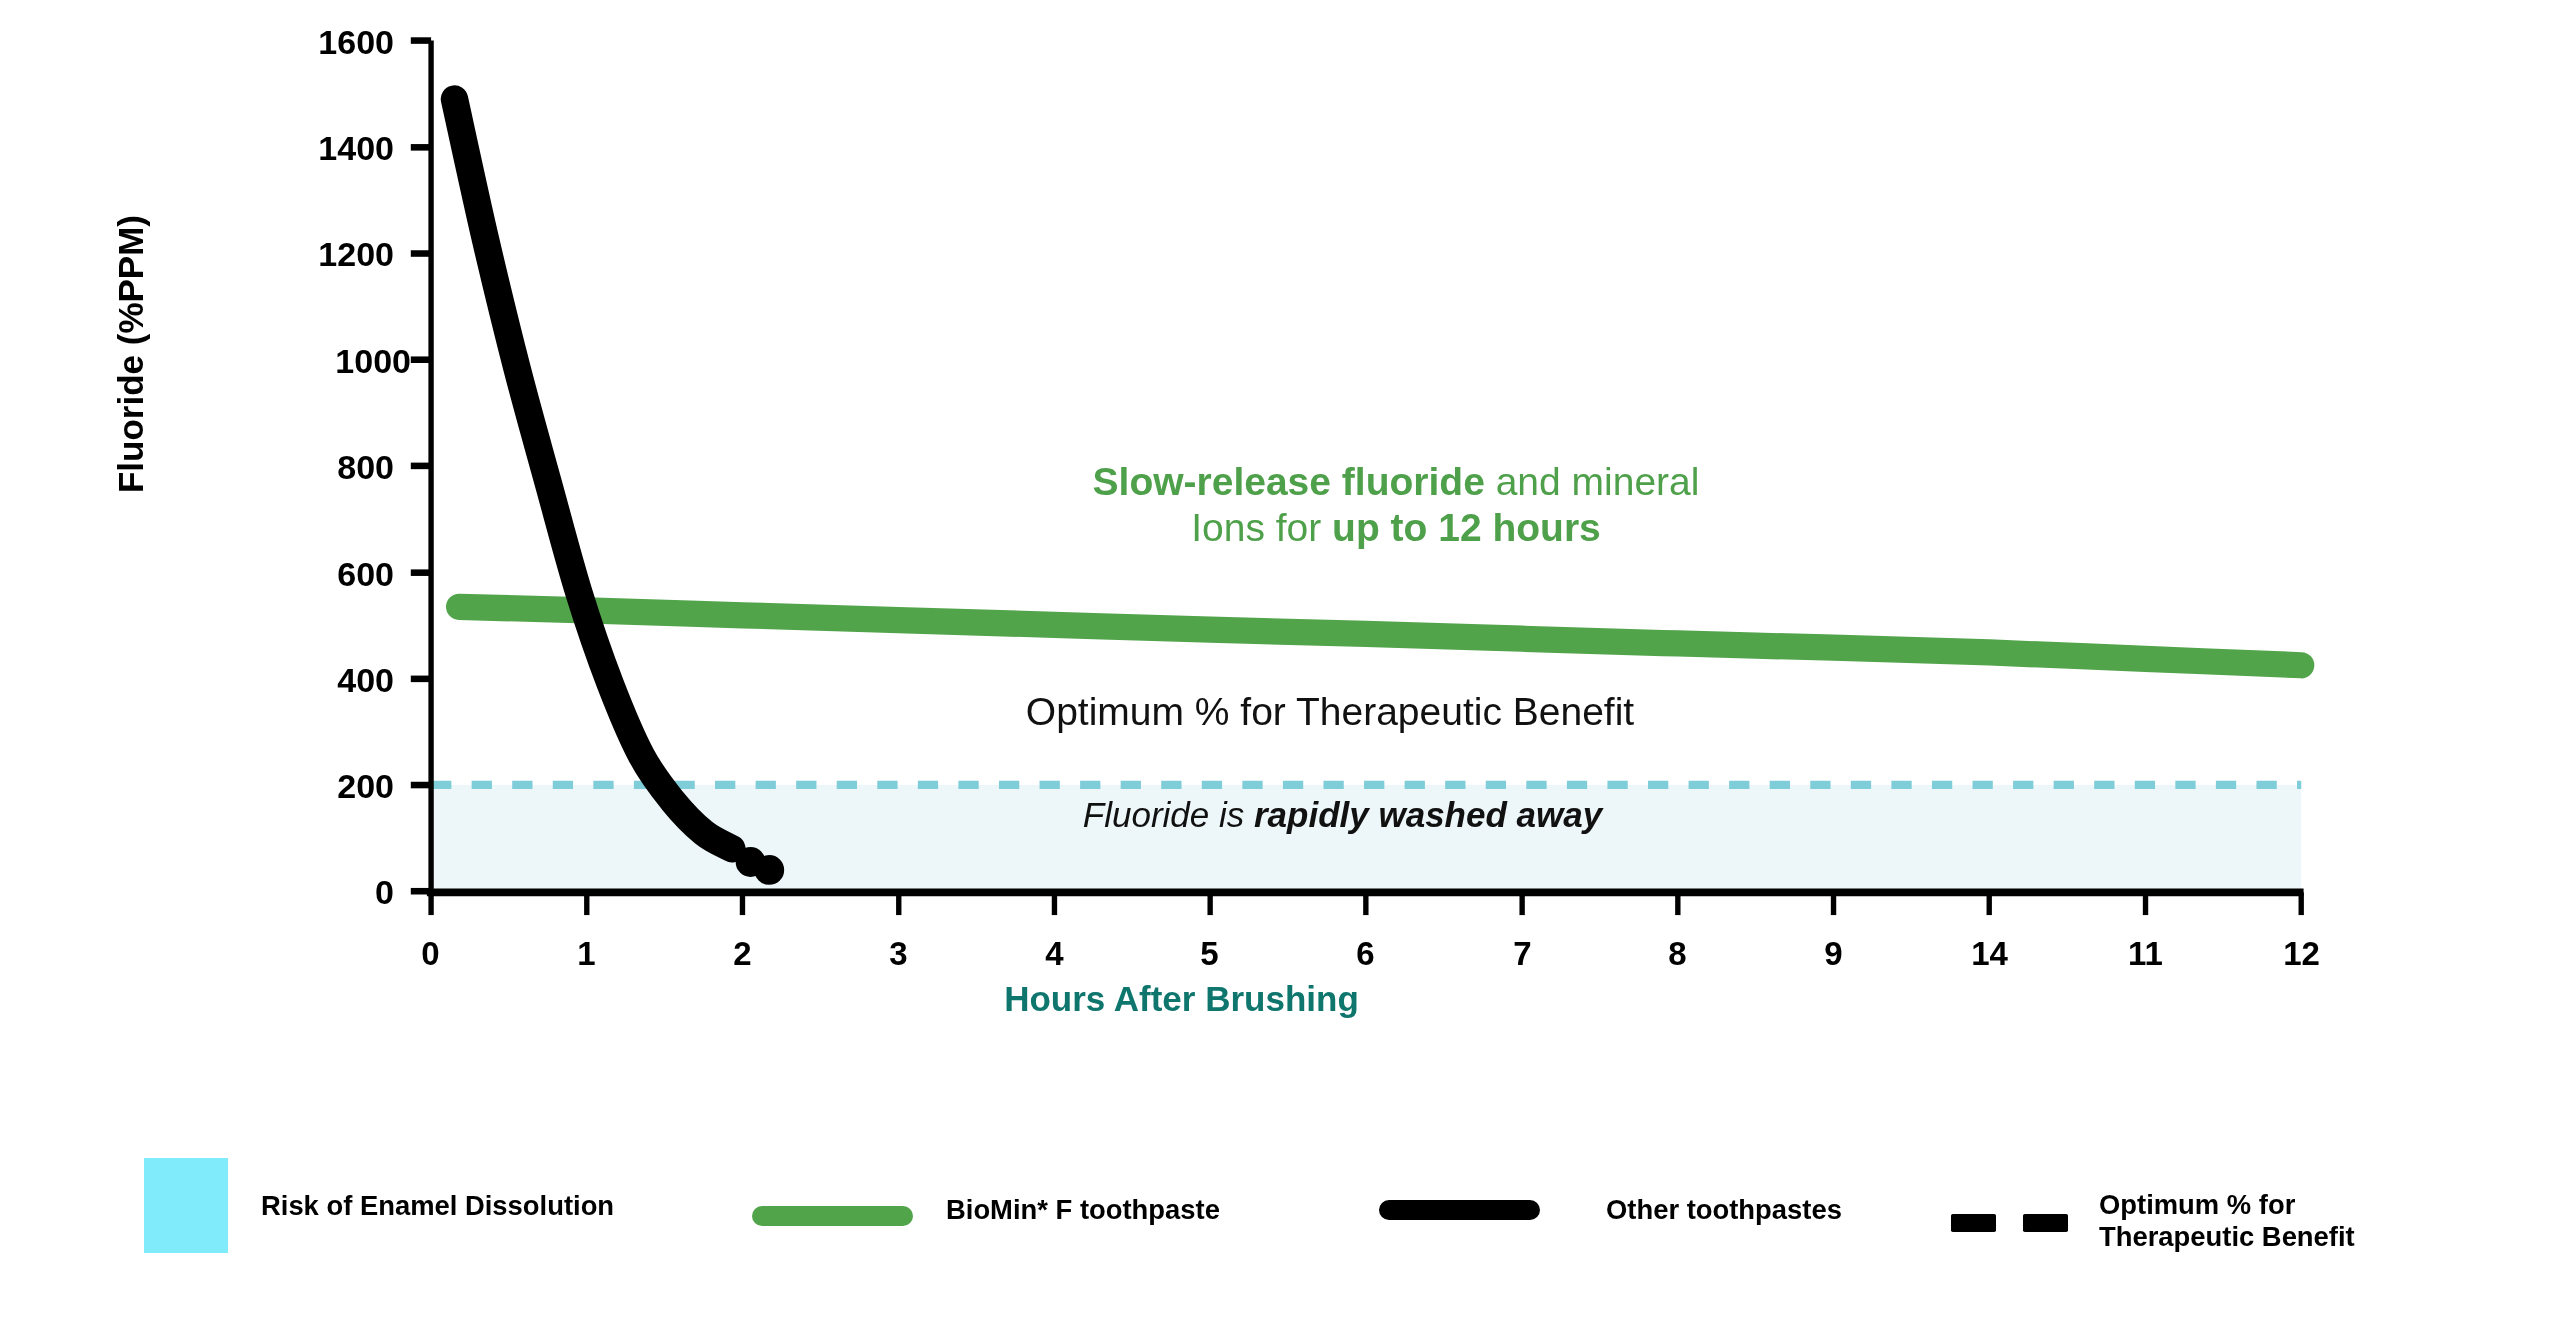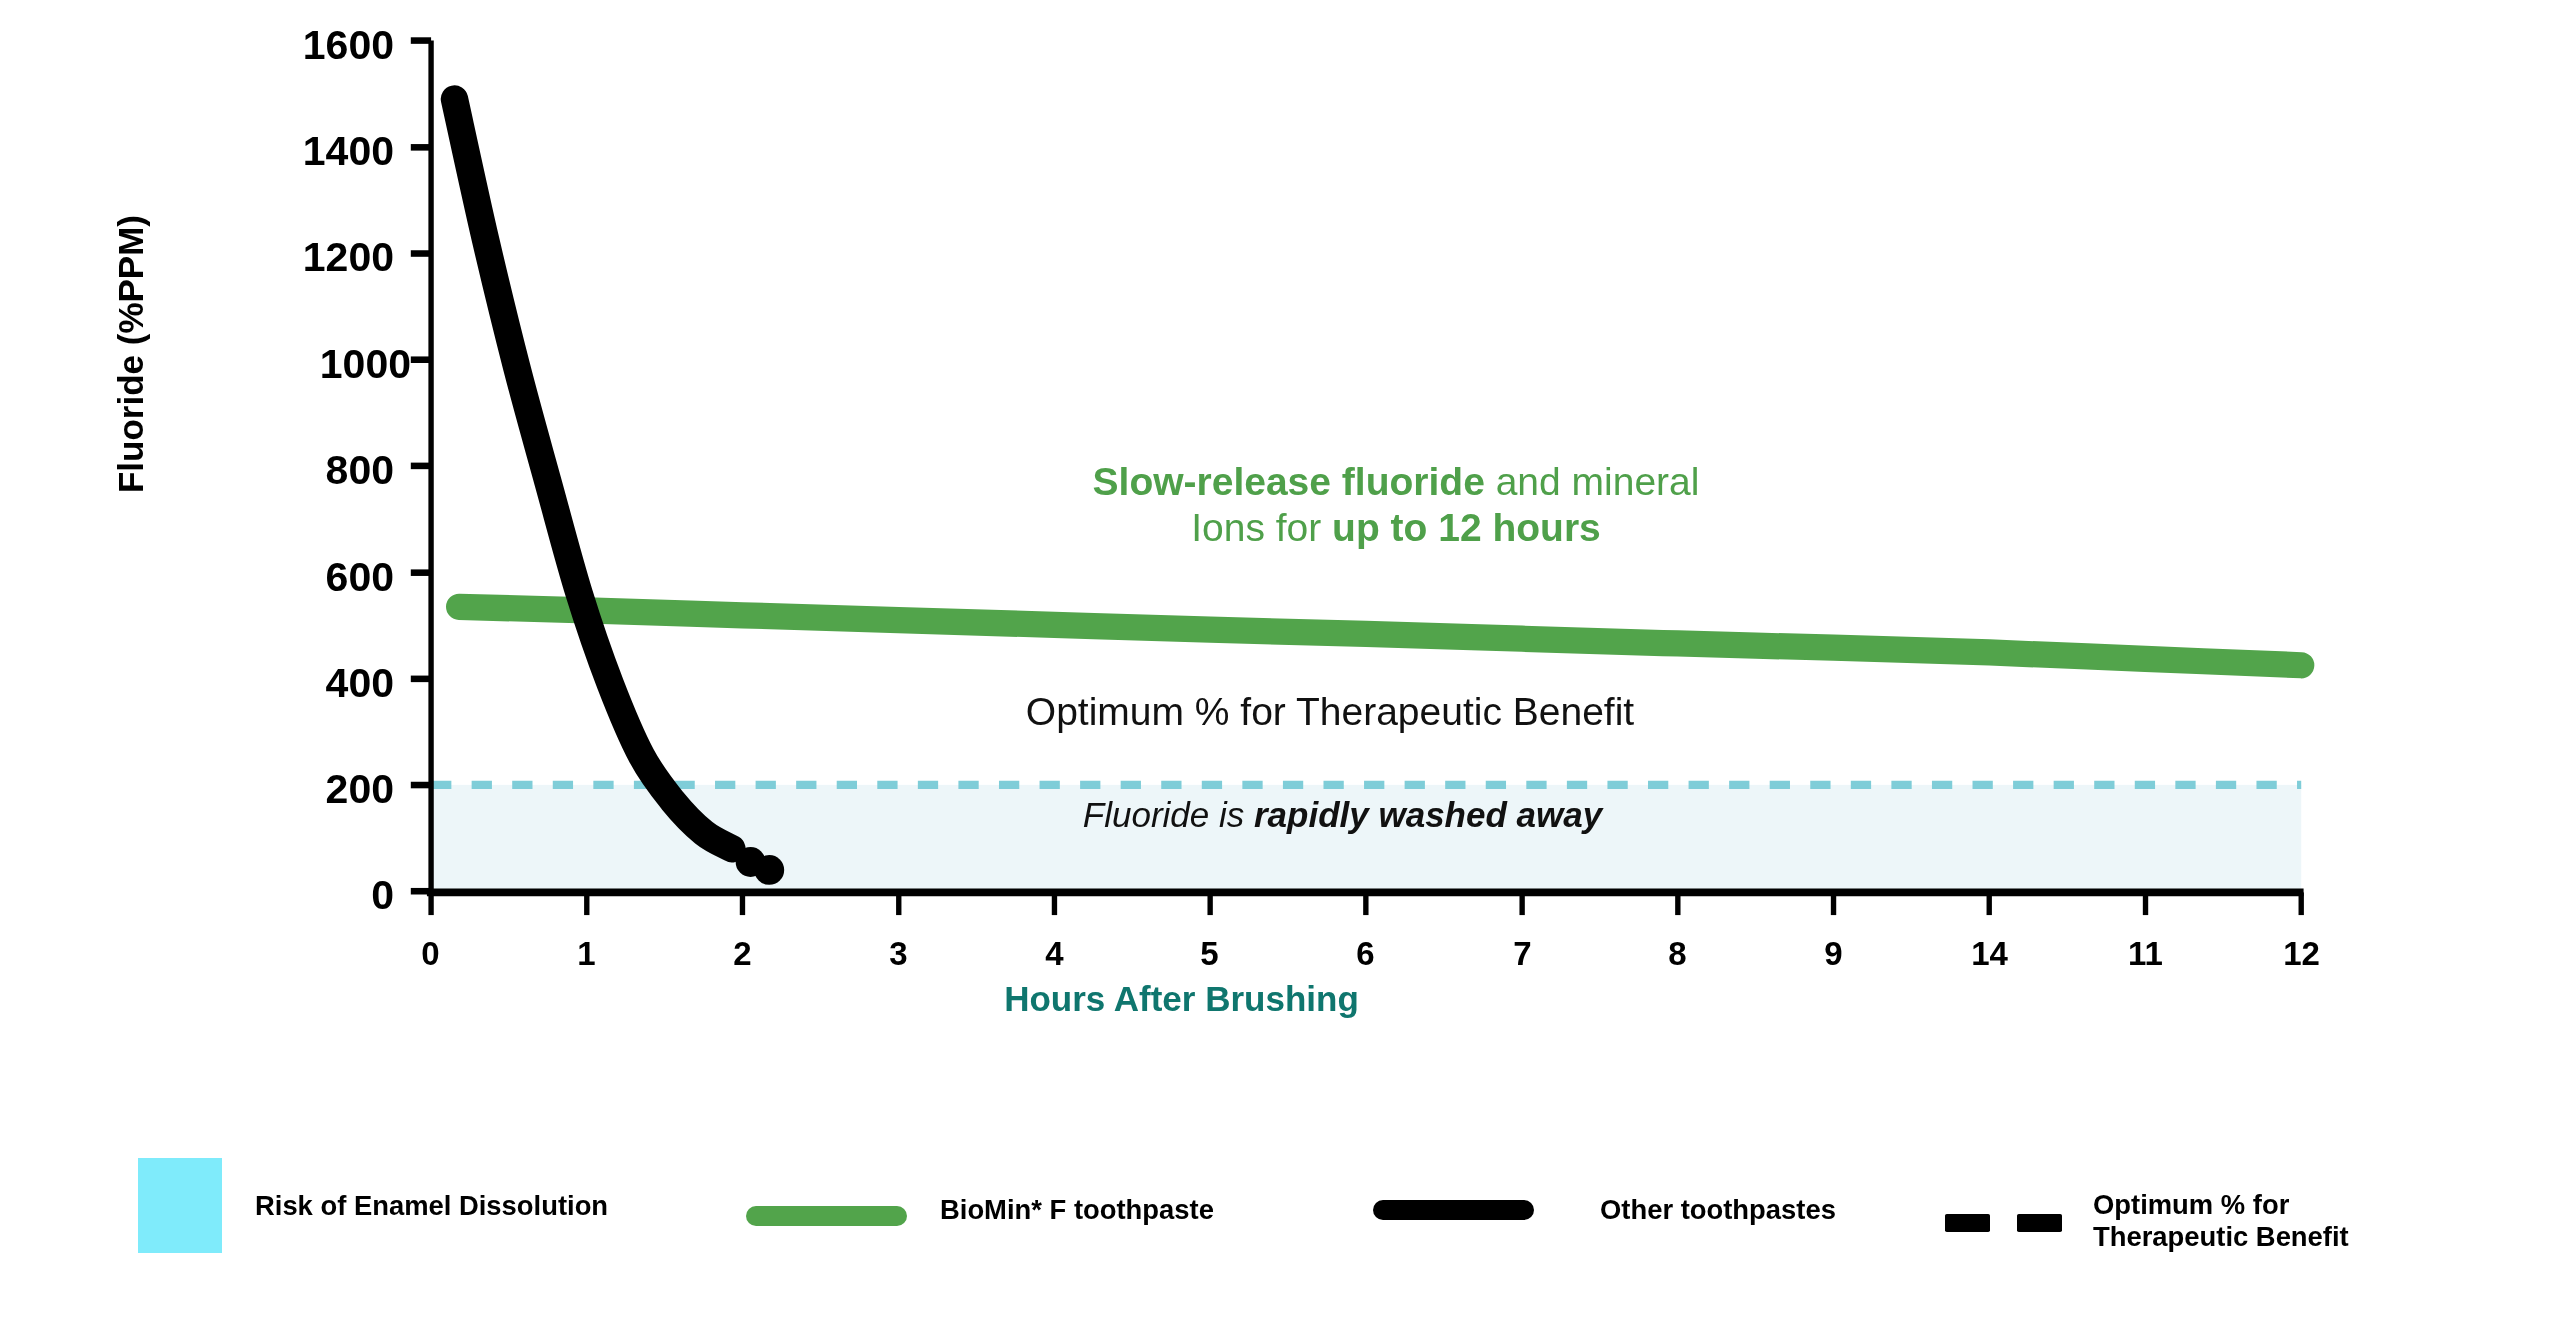--- a/index.html
+++ b/index.html
@@ -4,21 +4,21 @@
 <style>
   html,body{margin:0;padding:0;background:#ffffff;}
   body{width:2576px;height:1343px;font-family:"Liberation Sans",sans-serif;overflow:hidden;}
   #root{position:relative;width:2576px;height:1343px;background:#fff;}
 
   
   #plot{position:absolute;left:0;top:0;width:2576px;height:1032px;}
   #plotsvg{position:absolute;left:0;top:0;}
 
   
-  .ytick{position:absolute;text-align:right;font-weight:bold;font-size:41px;color:#000;
+  .ytick{position:absolute;text-align:right;font-weight:bold;font-size:34px;color:#000;
          font-family:"Liberation Sans",sans-serif;line-height:1;white-space:nowrap;}
   .xtick{position:absolute;text-align:center;font-weight:bold;font-size:33px;color:#000;
          font-family:"Liberation Sans",sans-serif;line-height:1;white-space:nowrap;}
 
   
   #ylab{position:absolute;left:-36px;top:334px;width:334px;text-align:center;
         font-weight:bold;font-size:35px;color:#000;transform:rotate(-90deg);
         transform-origin:center center;white-space:nowrap;}
   #xlab{position:absolute;left:913px;top:979px;width:537px;text-align:center;
         font-weight:bold;font-size:35px;color:#0f766e;white-space:nowrap;}
@@ -28,21 +28,21 @@
   #anno-green{left:889px;top:459px;width:1014px;text-align:center;color:#4FA04A;
               font-size:39px;font-weight:400;}
   #anno-green b{font-weight:bold;}
   #anno-opt{left:823px;top:689px;width:1014px;text-align:center;color:#111;
             font-size:39px;font-weight:400;}
   #anno-wash{left:895px;top:794px;width:895px;text-align:center;color:#111;
              font-size:35px;font-style:italic;font-weight:400;}
   #anno-wash b{font-weight:bold;font-style:italic;}
 
   
-  #legend{position:absolute;left:4px;top:1134px;width:2348px;height:149px;}
+  #legend{position:absolute;left:10px;top:1134px;width:2348px;height:149px;}
   .lgitem{position:absolute;display:flex;align-items:center;}
   .lg-swatch-box{width:84px;height:95px;background:#7FEBFB;}
   .lg-line-green{width:161px;height:20px;background:#52A44B;border-radius:10px;}
   .lg-line-black{width:161px;height:20px;background:#000;border-radius:10px;}
   .lg-dashwrap{display:flex;align-items:center;gap:27px;}
   .lg-dash{width:45px;height:18px;background:#000;border-radius:1.8px;}
   .lgtext{font-weight:bold;font-size:27.4px;color:#000;line-height:1.16;white-space:nowrap;}
   .lgtext.two{white-space:normal;width:334px;}
 </style>
 </head>

